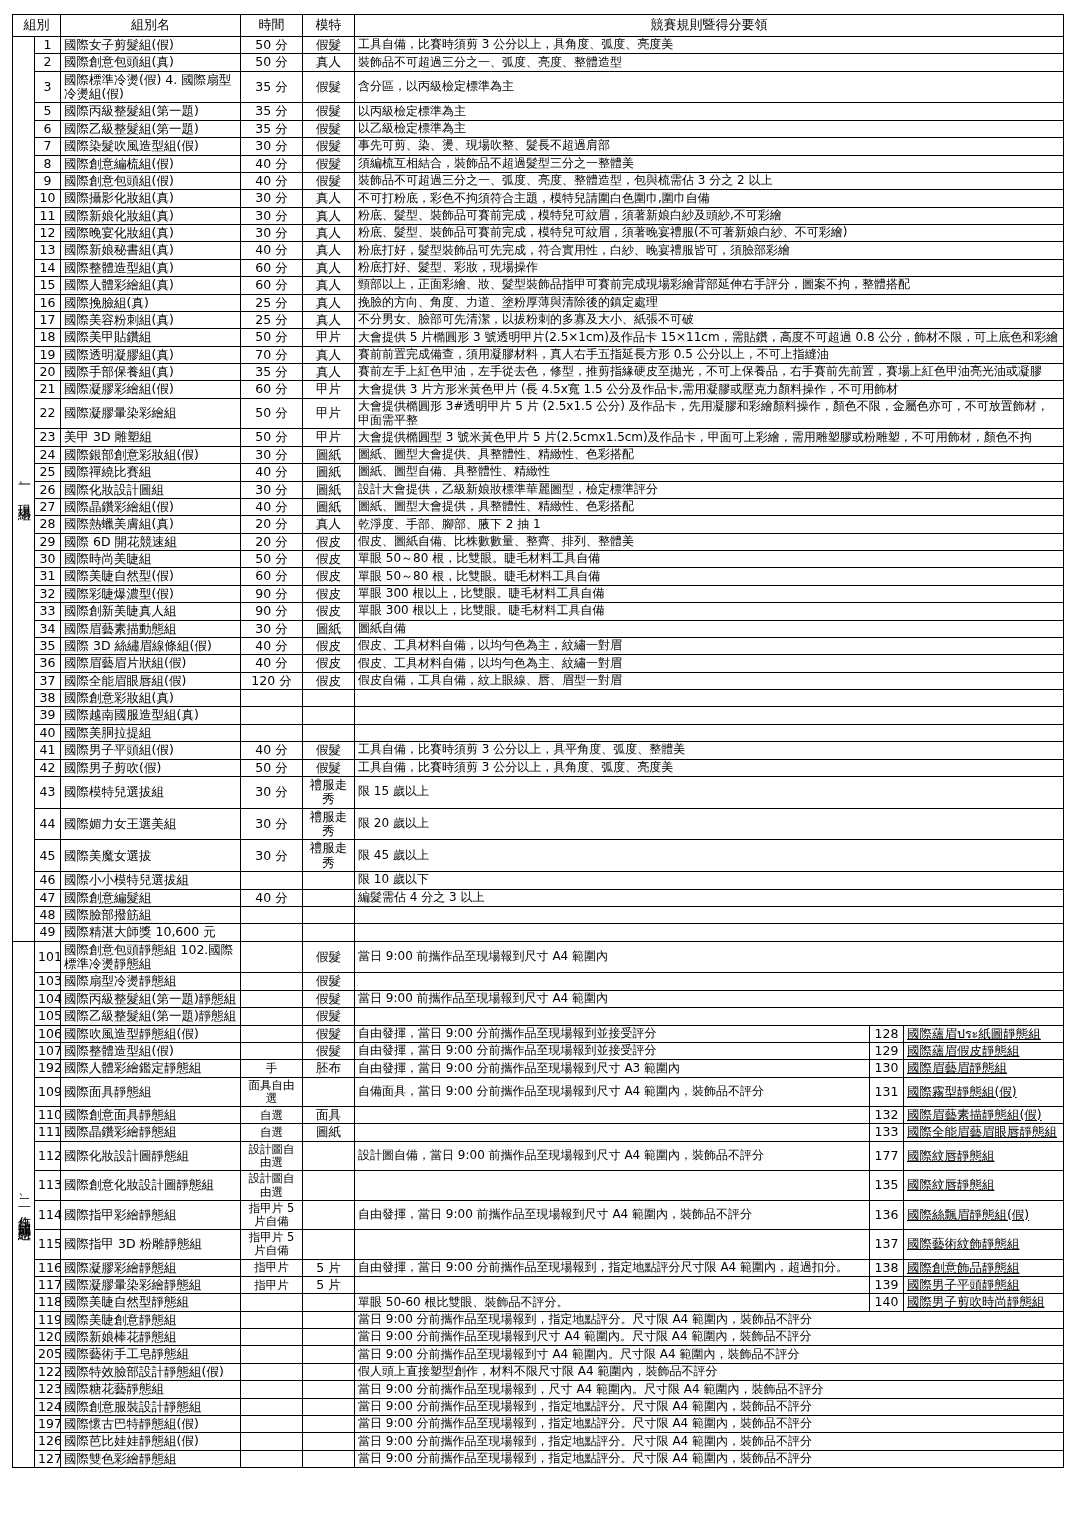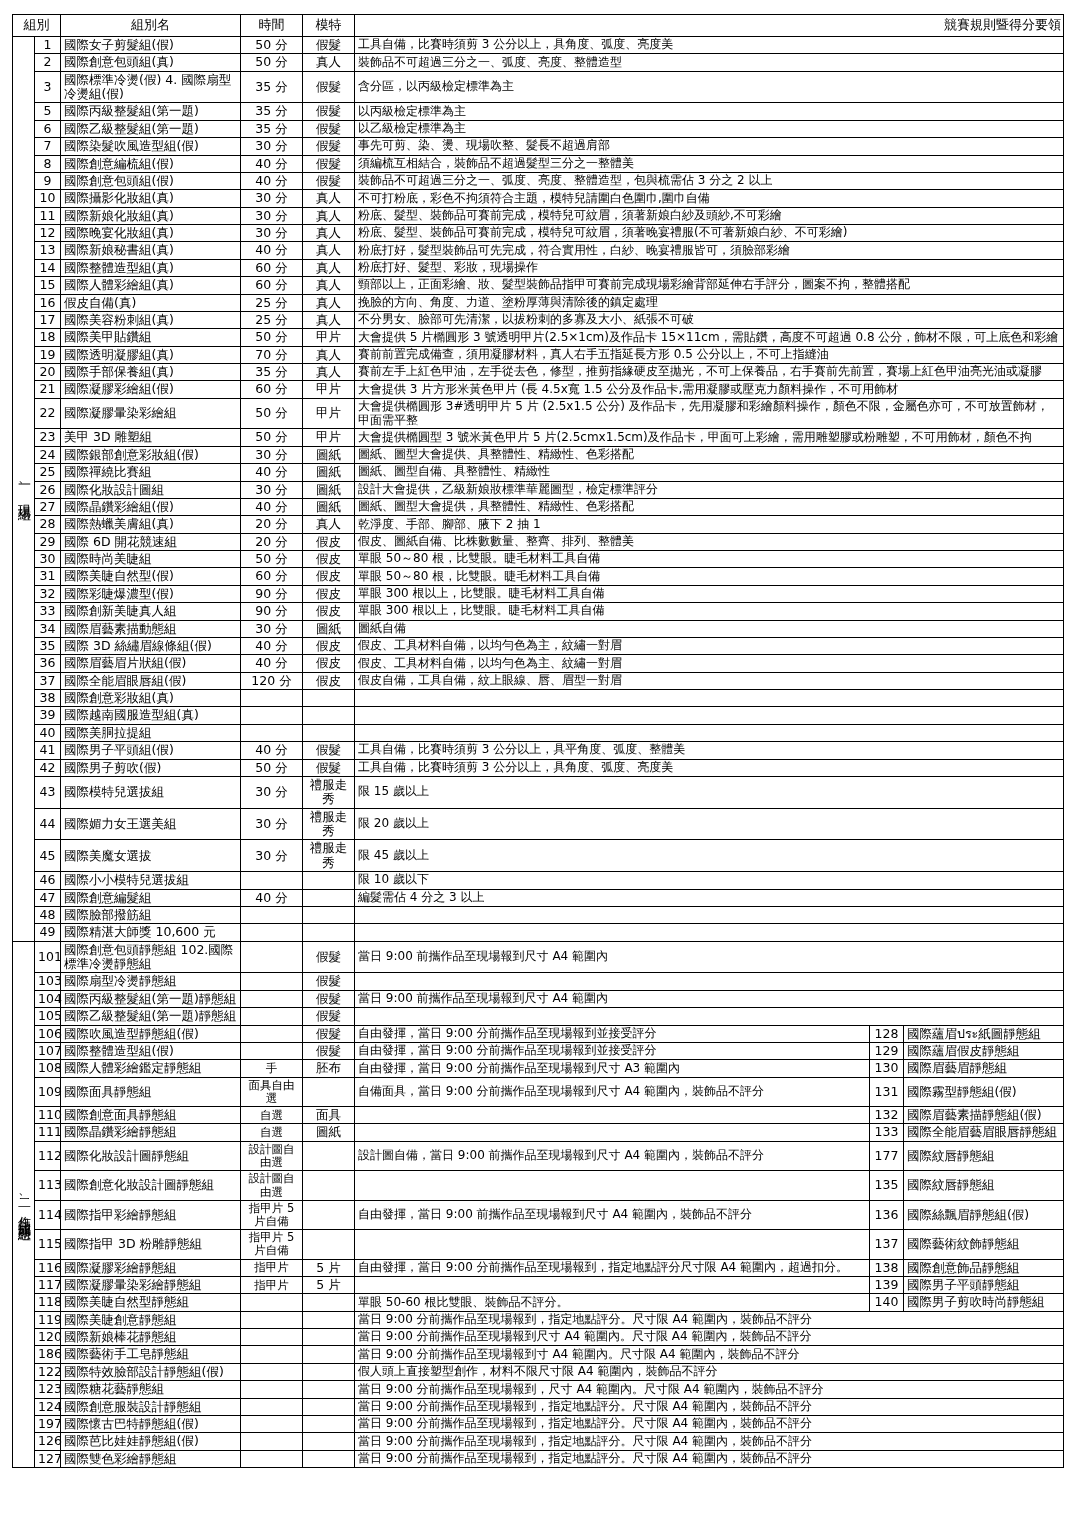--- a/index.html
+++ b/index.html
@@ -7,21 +7,21 @@
   .page{width:1076px;height:1520px;position:relative;box-sizing:border-box;padding:14px 28px 0 12px;}
   table{border-collapse:collapse;width:1052px;table-layout:fixed;}
   td,th{border:1px solid #000;font-size:12.5px;line-height:1.15;padding:1px 3px;vertical-align:middle;color:#000;}
   .c-sec{width:22px;text-align:center;font-size:12.5px;}
   .c-no{width:26px;text-align:center;}
   .c-name{width:180px;}
   .c-time{width:62px;text-align:center;}
   .c-model{width:52px;text-align:center;}
   .c-rule{}
   .c-xno{width:34px;text-align:center;margin-top:48px;}
-  .c-xname{width:160px;}
+  .c-xname{width:160px;text-decoration:underline;}
   .vert{writing-mode:vertical-rl;text-orientation:upright;letter-spacing:2px;white-space:nowrap;text-align:center;font-size:13px;padding:2px 0;}
   .hdr td{text-align:center;font-size:13px;padding:3px 2px;}
   .small{font-size:11.5px;}
   .rule-tight{font-size:12px;}
   .ctr{text-align:center;}
 </style>
 </head>
 <body>
 
 <div class="page">
@@ -35,21 +35,21 @@
         <col class="c-rule">
         <col class="c-xno">
         <col class="c-xname">
     </colgroup>
     <tbody id="tbody">
       <tr class="hdr">
         <td colspan="2">組別</td>
         <td>組別名</td>
         <td>時間</td>
         <td>模特</td>
-        <td colspan="3" style="text-align:right">競賽規則暨得分要領</td>
+        <td colspan="3" style="text-align:center">競賽規則暨得分要領</td>
       </tr>
     <tr>
           <td class="vert" rowspan="48">一、現場組</td>
           <td class="c-no ctr">1</td>
           <td class="c-name">國際女子剪髮組(假)</td>
           <td class="c-time ctr">50 分</td>
           <td class="c-model ctr">假髮</td>
           <td class="c-rule rule-tight" colspan="3">工具自備，比賽時須剪 3 公分以上，具角度、弧度、亮度美</td>
         </tr>
         <tr>
@@ -138,21 +138,21 @@
         </tr>
         <tr>
           <td class="c-no ctr">15</td>
           <td class="c-name">國際人體彩繪組(真)</td>
           <td class="c-time ctr">60 分</td>
           <td class="c-model ctr">真人</td>
           <td class="c-rule rule-tight" colspan="3">頸部以上，正面彩繪、妝、髮型裝飾品指甲可賽前完成現場彩繪背部延伸右手評分，圖案不拘，整體搭配</td>
         </tr>
         <tr>
           <td class="c-no ctr">16</td>
-          <td class="c-name">假皮自備(真)</td>
+          <td class="c-name">國際挽臉組(真)</td>
           <td class="c-time ctr">25 分</td>
           <td class="c-model ctr">真人</td>
           <td class="c-rule rule-tight" colspan="3">挽臉的方向、角度、力道、塗粉厚薄與清除後的鎮定處理</td>
         </tr>
         <tr>
           <td class="c-no ctr">17</td>
           <td class="c-name">國際美容粉刺組(真)</td>
           <td class="c-time ctr">25 分</td>
           <td class="c-model ctr">真人</td>
           <td class="c-rule rule-tight" colspan="3">不分男女、臉部可先清潔，以拔粉刺的多寡及大小、紙張不可破</td>
@@ -422,21 +422,21 @@
         <tr>
           <td class="c-no ctr">107</td>
           <td class="c-name">國際整體造型組(假)</td>
           <td class="c-time ctr small"></td>
           <td class="c-model ctr">假髮</td>
           <td class="c-rule rule-tight">自由發揮，當日 9:00 分前攜作品至現場報到並接受評分</td>
           <td class="c-xno ctr">129</td>
           <td class="c-xname">國際蘊眉假皮靜態組</td>
         </tr>
         <tr>
-          <td class="c-no ctr">108</td>
+          <td class="c-no ctr">192</td>
           <td class="c-name">國際人體彩繪鑑定靜態組</td>
           <td class="c-time ctr small">手</td>
           <td class="c-model ctr">胚布</td>
           <td class="c-rule rule-tight">自由發揮，當日 9:00 分前攜作品至現場報到尺寸 A3 範圍內</td>
           <td class="c-xno ctr">130</td>
           <td class="c-xname">國際眉藝眉靜態組</td>
         </tr>
         <tr>
           <td class="c-no ctr">109</td>
           <td class="c-name">國際面具靜態組</td>
@@ -535,21 +535,21 @@
           <td class="c-rule rule-tight" colspan="3">當日 9:00 分前攜作品至現場報到，指定地點評分。尺寸限 A4 範圍內，裝飾品不評分</td>
         </tr>
         <tr>
           <td class="c-no ctr">120</td>
           <td class="c-name">國際新娘棒花靜態組</td>
           <td class="c-time ctr small"></td>
           <td class="c-model ctr"></td>
           <td class="c-rule rule-tight" colspan="3">當日 9:00 分前攜作品至現場報到尺寸 A4 範圍內。尺寸限 A4 範圍內，裝飾品不評分</td>
         </tr>
         <tr>
-          <td class="c-no ctr">186</td>
+          <td class="c-no ctr">205</td>
           <td class="c-name">國際藝術手工皂靜態組</td>
           <td class="c-time ctr small"></td>
           <td class="c-model ctr"></td>
           <td class="c-rule rule-tight" colspan="3">當日 9:00 分前攜作品至現場報到寸 A4 範圍內。尺寸限 A4 範圍內，裝飾品不評分</td>
         </tr>
         <tr>
           <td class="c-no ctr">122</td>
           <td class="c-name">國際特效臉部設計靜態組(假)</td>
           <td class="c-time ctr small"></td>
           <td class="c-model ctr"></td>

